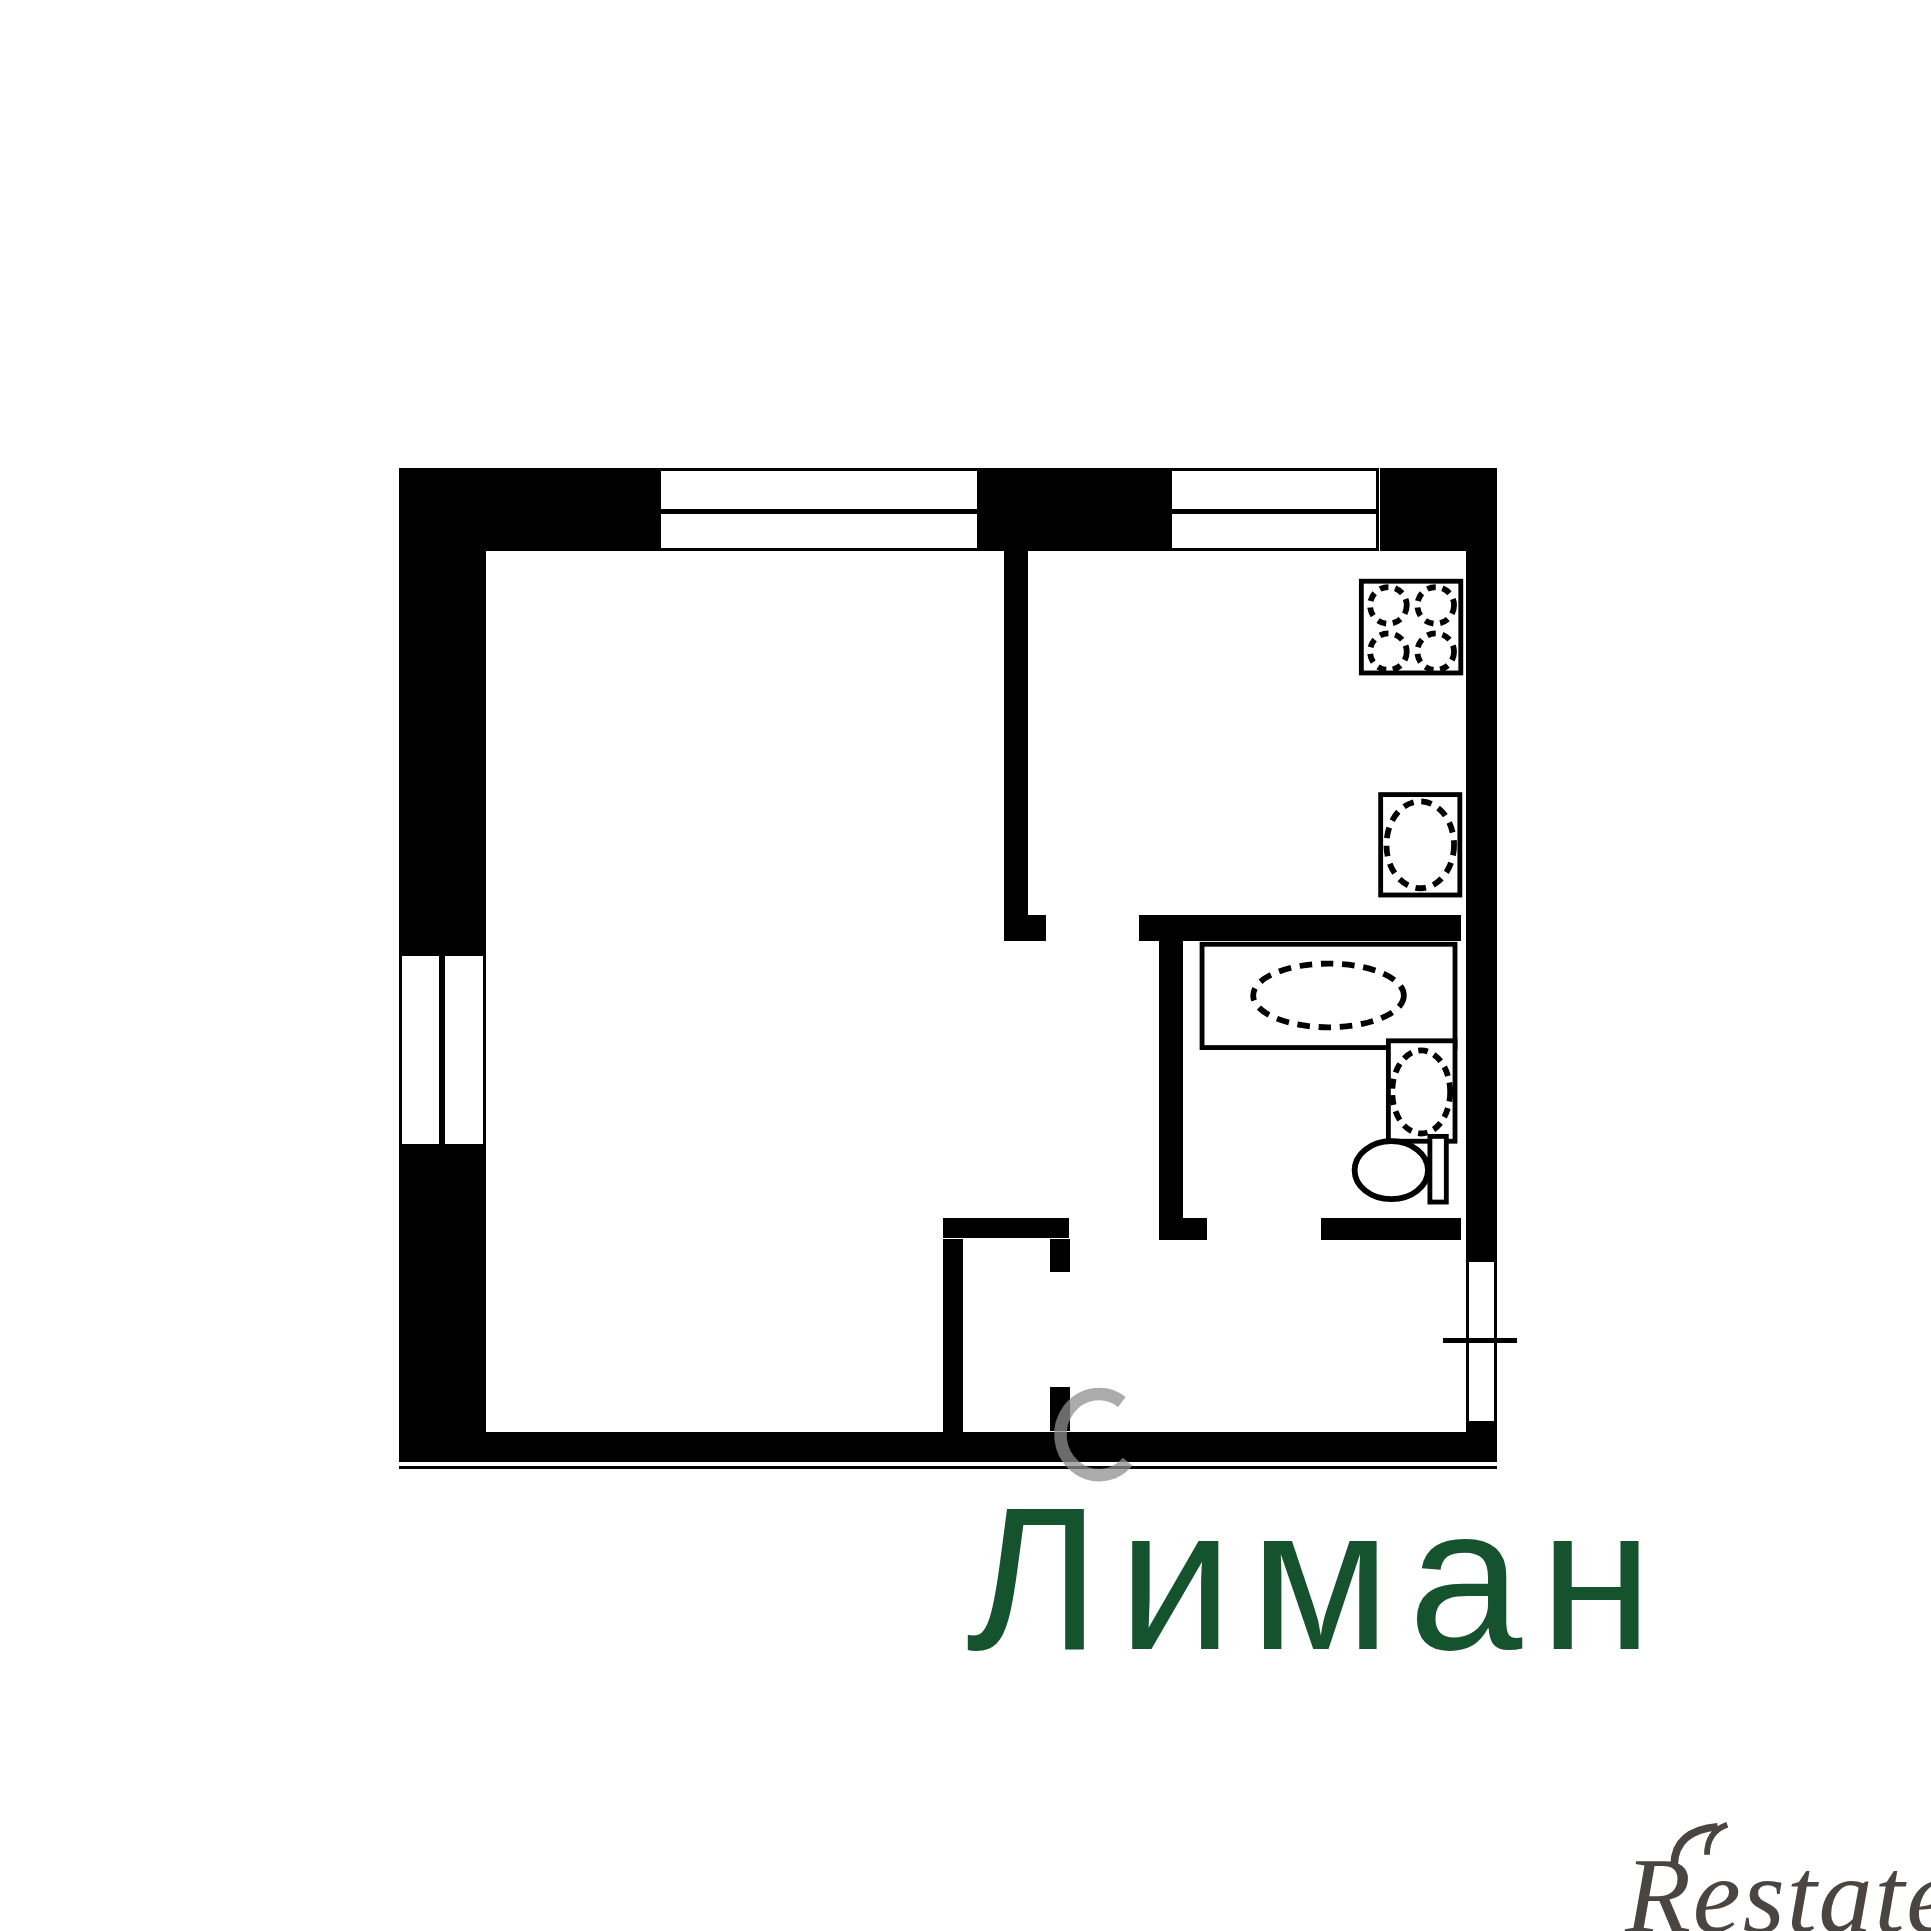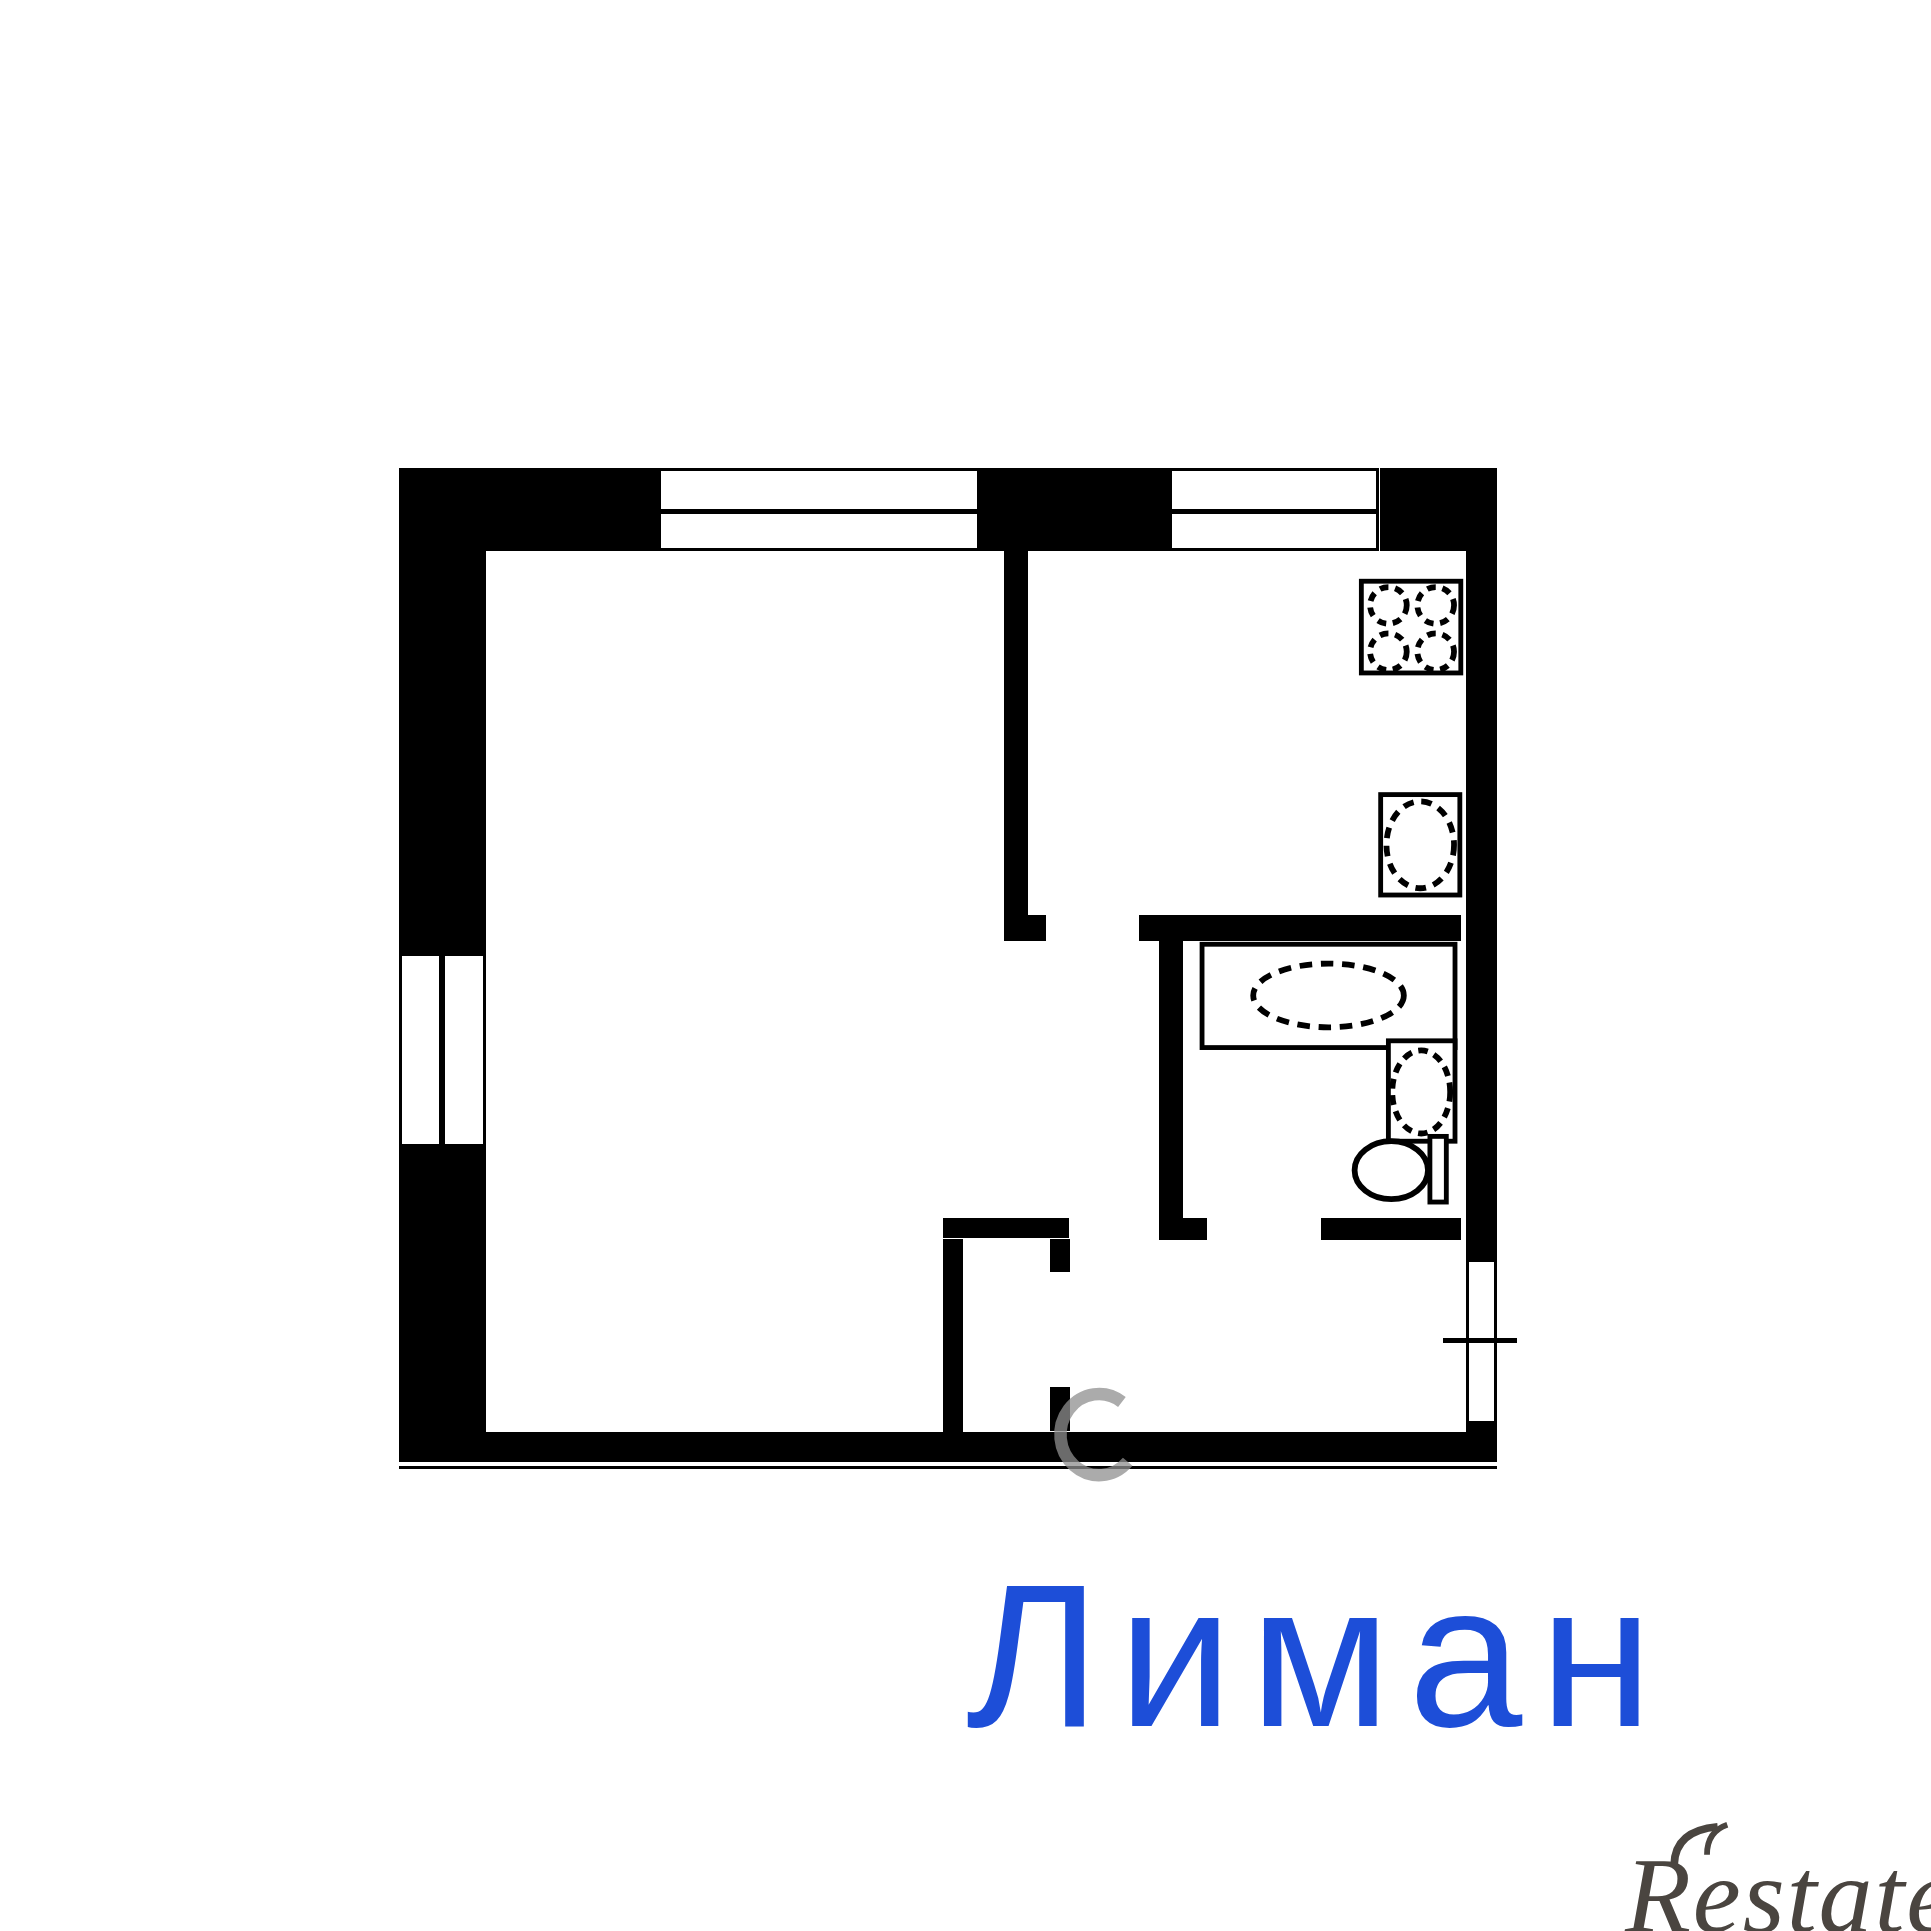--- a/index.html
+++ b/index.html
@@ -3,22 +3,22 @@
 <meta charset="utf-8">
 <style>
   html,body{margin:0;padding:0;background:#ffffff;}
   .stage{position:relative;width:1931px;height:1931px;background:#ffffff;overflow:hidden;
          font-family:"Liberation Sans",sans-serif;}
   .w{position:absolute;background:#000000;}
   .win{position:absolute;background:#ffffff;border:3.9px solid #000;box-sizing:border-box;}
   .win .mid-h{position:absolute;left:-1px;right:-1px;top:38px;height:4.8px;background:#000;}
   .win .mid-v{position:absolute;top:-1px;bottom:-1px;left:37px;width:5.8px;background:#000;}
   svg.overlay{position:absolute;left:0;top:0;width:1931px;height:1931px;}
-  .wm-center{position:absolute;left:966px;top:1552px;width:792px;
-             font-size:205px;font-weight:400;letter-spacing:17.4px;color:#1d4ed8;
+  .wm-center{position:absolute;left:966px;top:1475px;width:792px;
+             font-size:205px;font-weight:400;letter-spacing:17.4px;color:#14532d;
              white-space:nowrap;line-height:1;}
   .wm-brand{position:absolute;left:1625px;top:1842px;
             font-family:"Liberation Serif",serif;font-style:italic;font-weight:400;
             font-size:108px;color:#4a4540;line-height:1;letter-spacing:1.9px;white-space:nowrap;}
 </style>
 </head>
 <body>
 
 <div class="stage">
 

